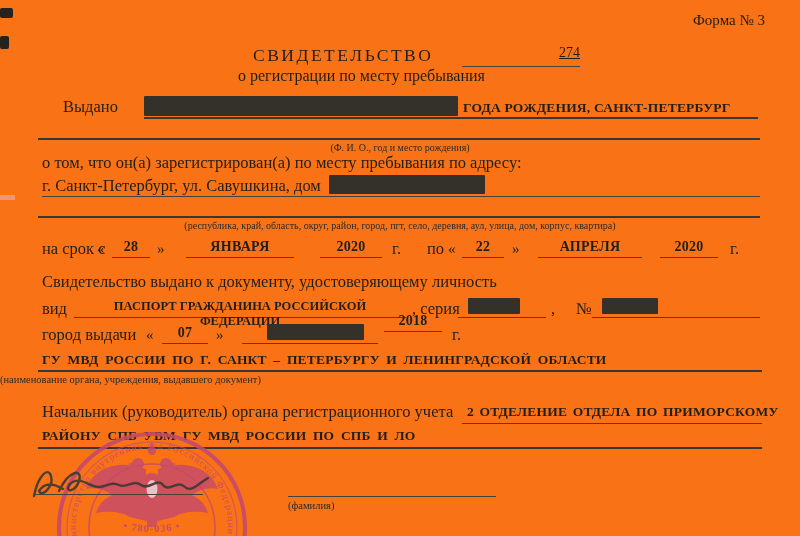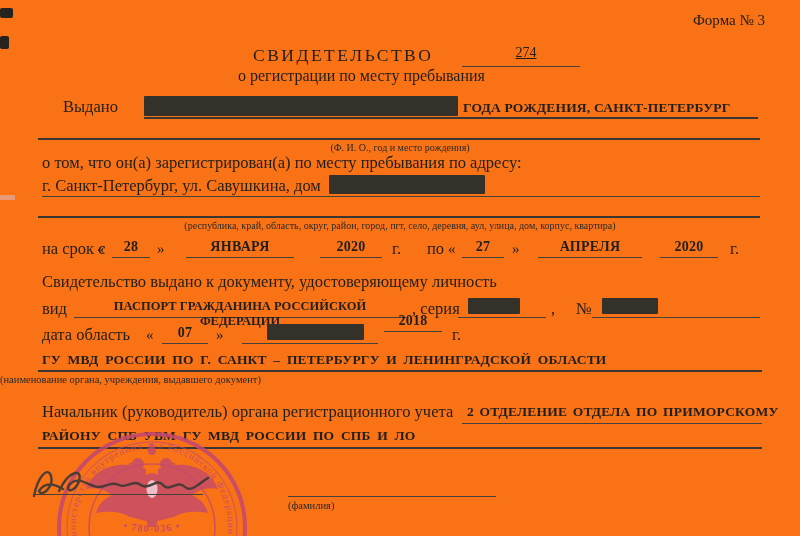--- a/index.html
+++ b/index.html
@@ -26,21 +26,21 @@
 <body>
 
 <div class="page">
 
   <div class="speck" style="left:0;top:8px;width:13px;height:10px;"></div>
   <div class="speck" style="left:0;top:36px;width:9px;height:13px;"></div>
   <div class="abs" style="left:0;top:195px;width:15px;height:5px;background:#dcb2ba;opacity:.6;"></div>
 
   <div class="abs" style="left:655px;top:12px;width:110px;text-align:right;font-size:15px;">Форма № 3</div>
   <div class="abs" style="left:253px;top:45px;font-size:17.5px;letter-spacing:2.5px;">СВИДЕТЕЛЬСТВО</div>
-  <div class="field" style="left:462px;top:45px;width:108px;height:21px;text-align:center;padding-left:10px;font-size:14px;text-decoration:underline;">274</div>
+  <div class="field" style="left:462px;top:45px;width:108px;height:21px;text-align:right;padding-left:10px;font-size:14px;text-decoration:underline;">274</div>
   <div class="abs" style="left:238px;top:67px;font-size:16px;">о регистрации по месту пребывания</div>
 
   <div class="abs t" style="left:63px;top:97px;">Выдано</div>
   <div class="line2" style="left:144px;top:117px;width:614px;"></div>
   <div class="redact" style="left:144px;top:96px;width:314px;height:20px;"></div>
   <div class="abs boldval" style="left:463px;top:100px;">ГОДА РОЖДЕНИЯ, САНКТ-ПЕТЕРБУРГ</div>
   <div class="line2" style="left:38px;top:138px;width:722px;"></div>
   <div class="abs cap" style="left:0;top:142px;width:800px;">(Ф. И. О., год и место рождения)</div>
 
   <div class="abs t" style="left:42px;top:153px;">о том, что он(а) зарегистрирован(а) по месту пребывания по адресу:</div>
@@ -53,39 +53,39 @@
 
   <div class="abs t" style="left:42px;top:239px;">на срок с</div>
   <div class="abs qm" style="left:97px;top:241px;">«</div>
   <div class="field fval" style="left:112px;top:239px;width:38px;height:18px;">28</div>
   <div class="abs qm" style="left:157px;top:241px;">»</div>
   <div class="field fval" style="left:186px;top:239px;width:108px;height:18px;">ЯНВАРЯ</div>
   <div class="field fval" style="left:320px;top:239px;width:62px;height:18px;">2020</div>
   <div class="abs t" style="left:392px;top:239px;">г.</div>
   <div class="abs t" style="left:427px;top:239px;">по</div>
   <div class="abs qm" style="left:448px;top:241px;">«</div>
-  <div class="field fval" style="left:462px;top:239px;width:42px;height:18px;">27</div>
+  <div class="field fval" style="left:462px;top:239px;width:42px;height:18px;">22</div>
   <div class="abs qm" style="left:512px;top:241px;">»</div>
   <div class="field fval" style="left:538px;top:239px;width:104px;height:18px;">АПРЕЛЯ</div>
   <div class="field fval" style="left:660px;top:239px;width:58px;height:18px;">2020</div>
   <div class="abs t" style="left:730px;top:239px;">г.</div>
 
   <div class="abs t" style="left:42px;top:272px;">Свидетельство выдано к документу, удостоверяющему личность</div>
 
   <div class="abs t" style="left:42px;top:299px;">вид</div>
   <div class="field" style="left:74px;top:299px;width:332px;height:18px;font-weight:bold;font-size:12.5px;">ПАСПОРТ ГРАЖДАНИНА РОССИЙСКОЙ ФЕДЕРАЦИИ</div>
   <div class="abs t" style="left:412px;top:299px;">, серия</div>
   <div class="field" style="left:458px;top:299px;width:88px;height:18px;"></div>
   <div class="redact" style="left:468px;top:298px;width:52px;height:16px;"></div>
   <div class="abs t" style="left:551px;top:299px;">,</div>
   <div class="abs t" style="left:576px;top:299px;">№</div>
   <div class="field" style="left:592px;top:299px;width:168px;height:18px;"></div>
   <div class="redact" style="left:602px;top:298px;width:56px;height:16px;"></div>
 
-  <div class="abs t" style="left:42px;top:325px;">дата область</div>
+  <div class="abs t" style="left:42px;top:325px;">город выдачи</div>
   <div class="abs qm" style="left:146px;top:327px;">«</div>
   <div class="field fval" style="left:162px;top:325px;width:46px;height:18px;">07</div>
   <div class="abs qm" style="left:216px;top:327px;">»</div>
   <div class="field" style="left:242px;top:325px;width:136px;height:18px;"></div>
   <div class="redact" style="left:267px;top:324px;width:97px;height:16px;"></div>
   <div class="field fval" style="left:384px;top:313px;width:58px;height:18px;">2018</div>
   <div class="abs t" style="left:452px;top:325px;">г.</div>
 
   <div class="abs boldval" style="left:42px;top:352px;word-spacing:3px;">ГУ МВД РОССИИ ПО Г. САНКТ – ПЕТЕРБУРГУ И ЛЕНИНГРАДСКОЙ ОБЛАСТИ</div>
   <div class="line2" style="left:38px;top:370px;width:724px;"></div>

